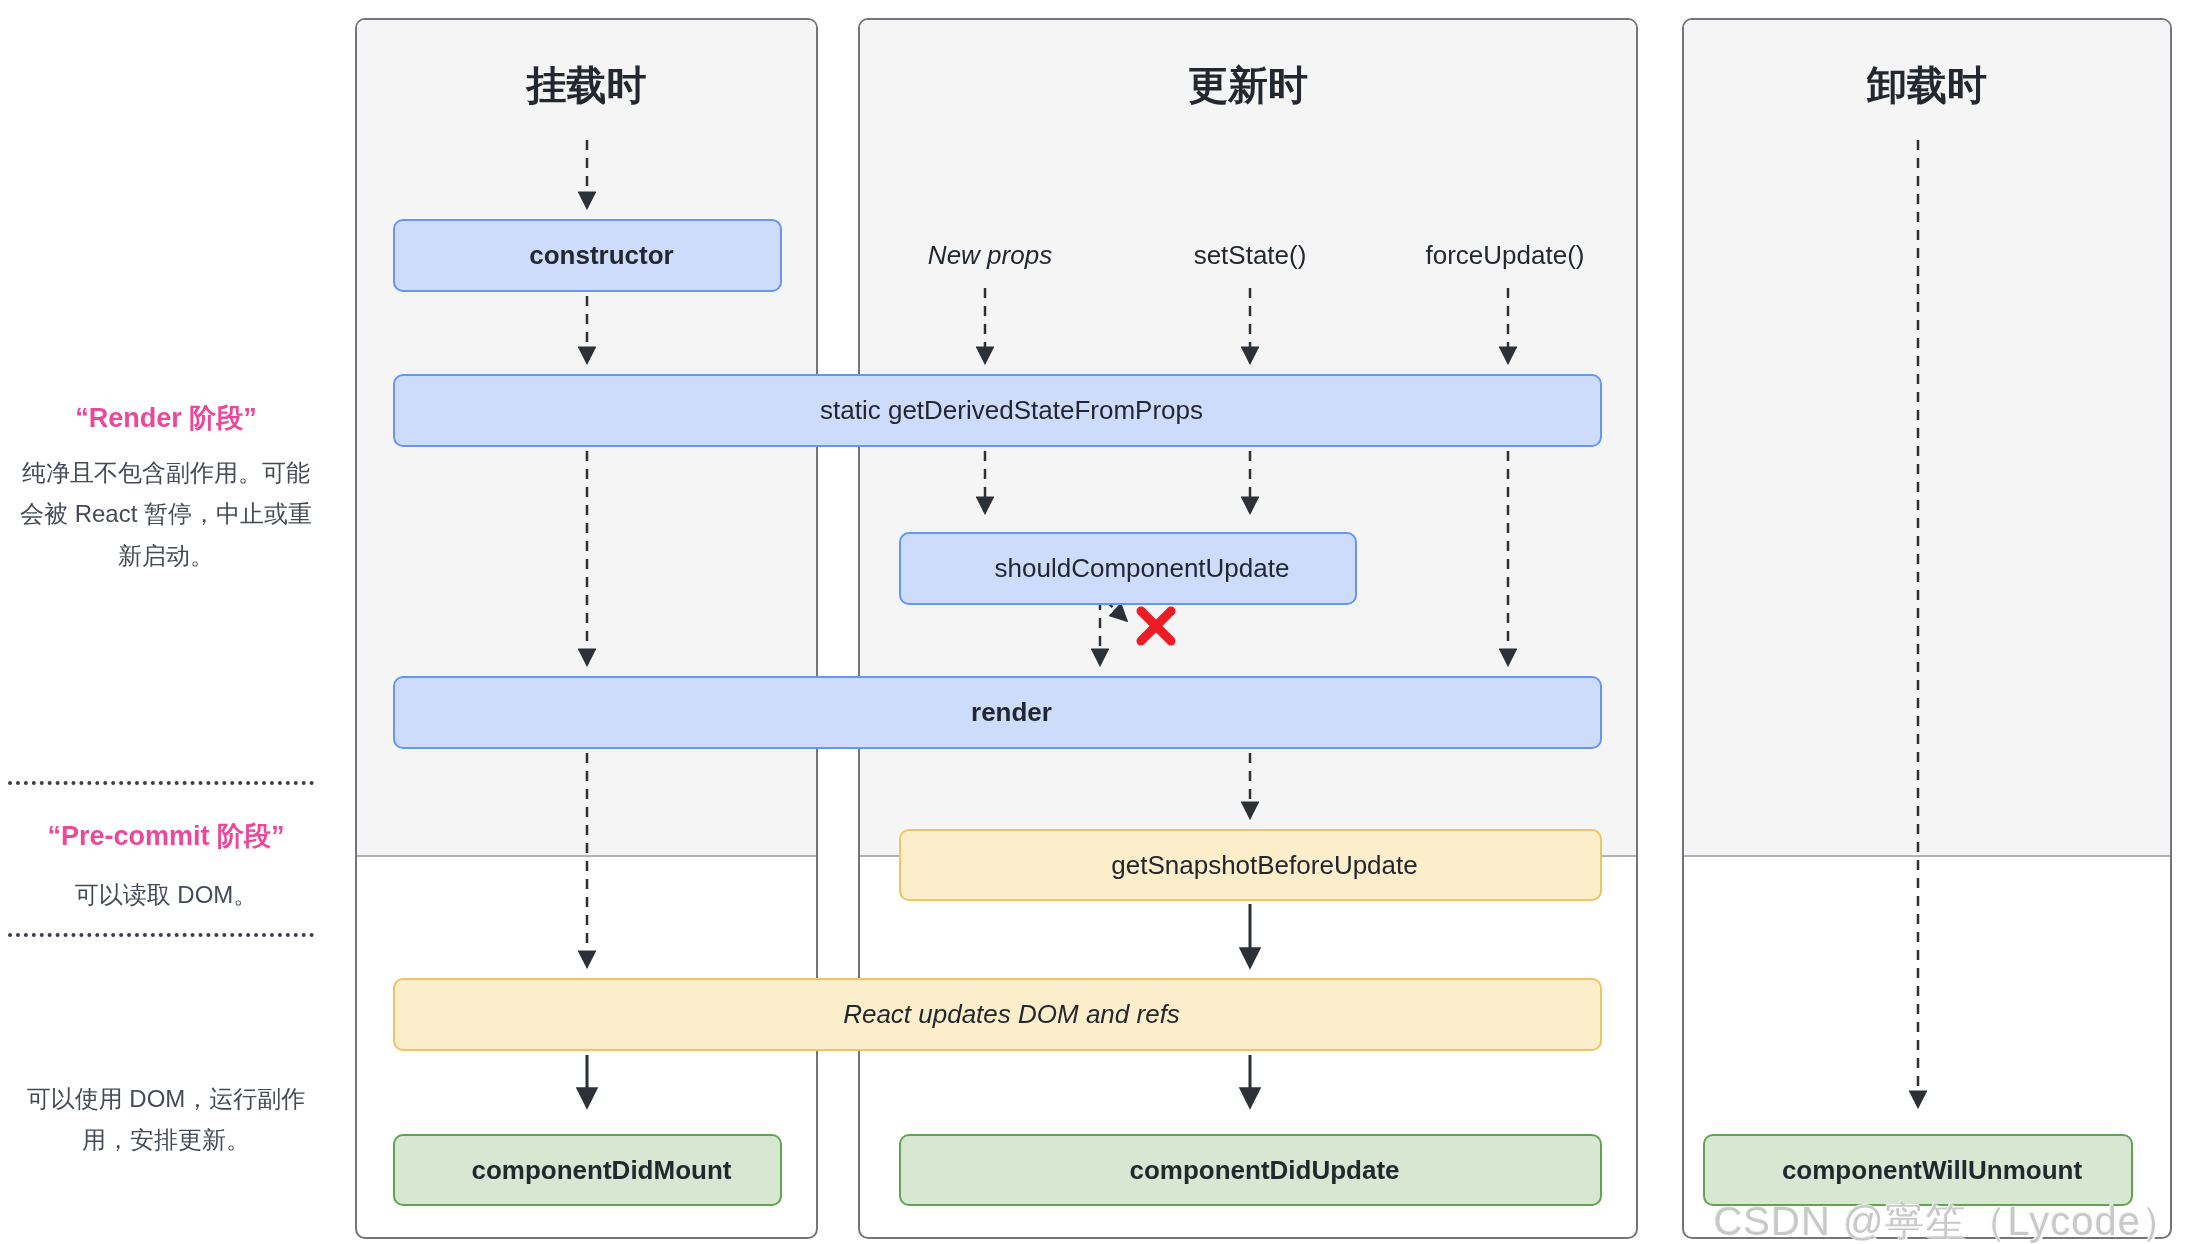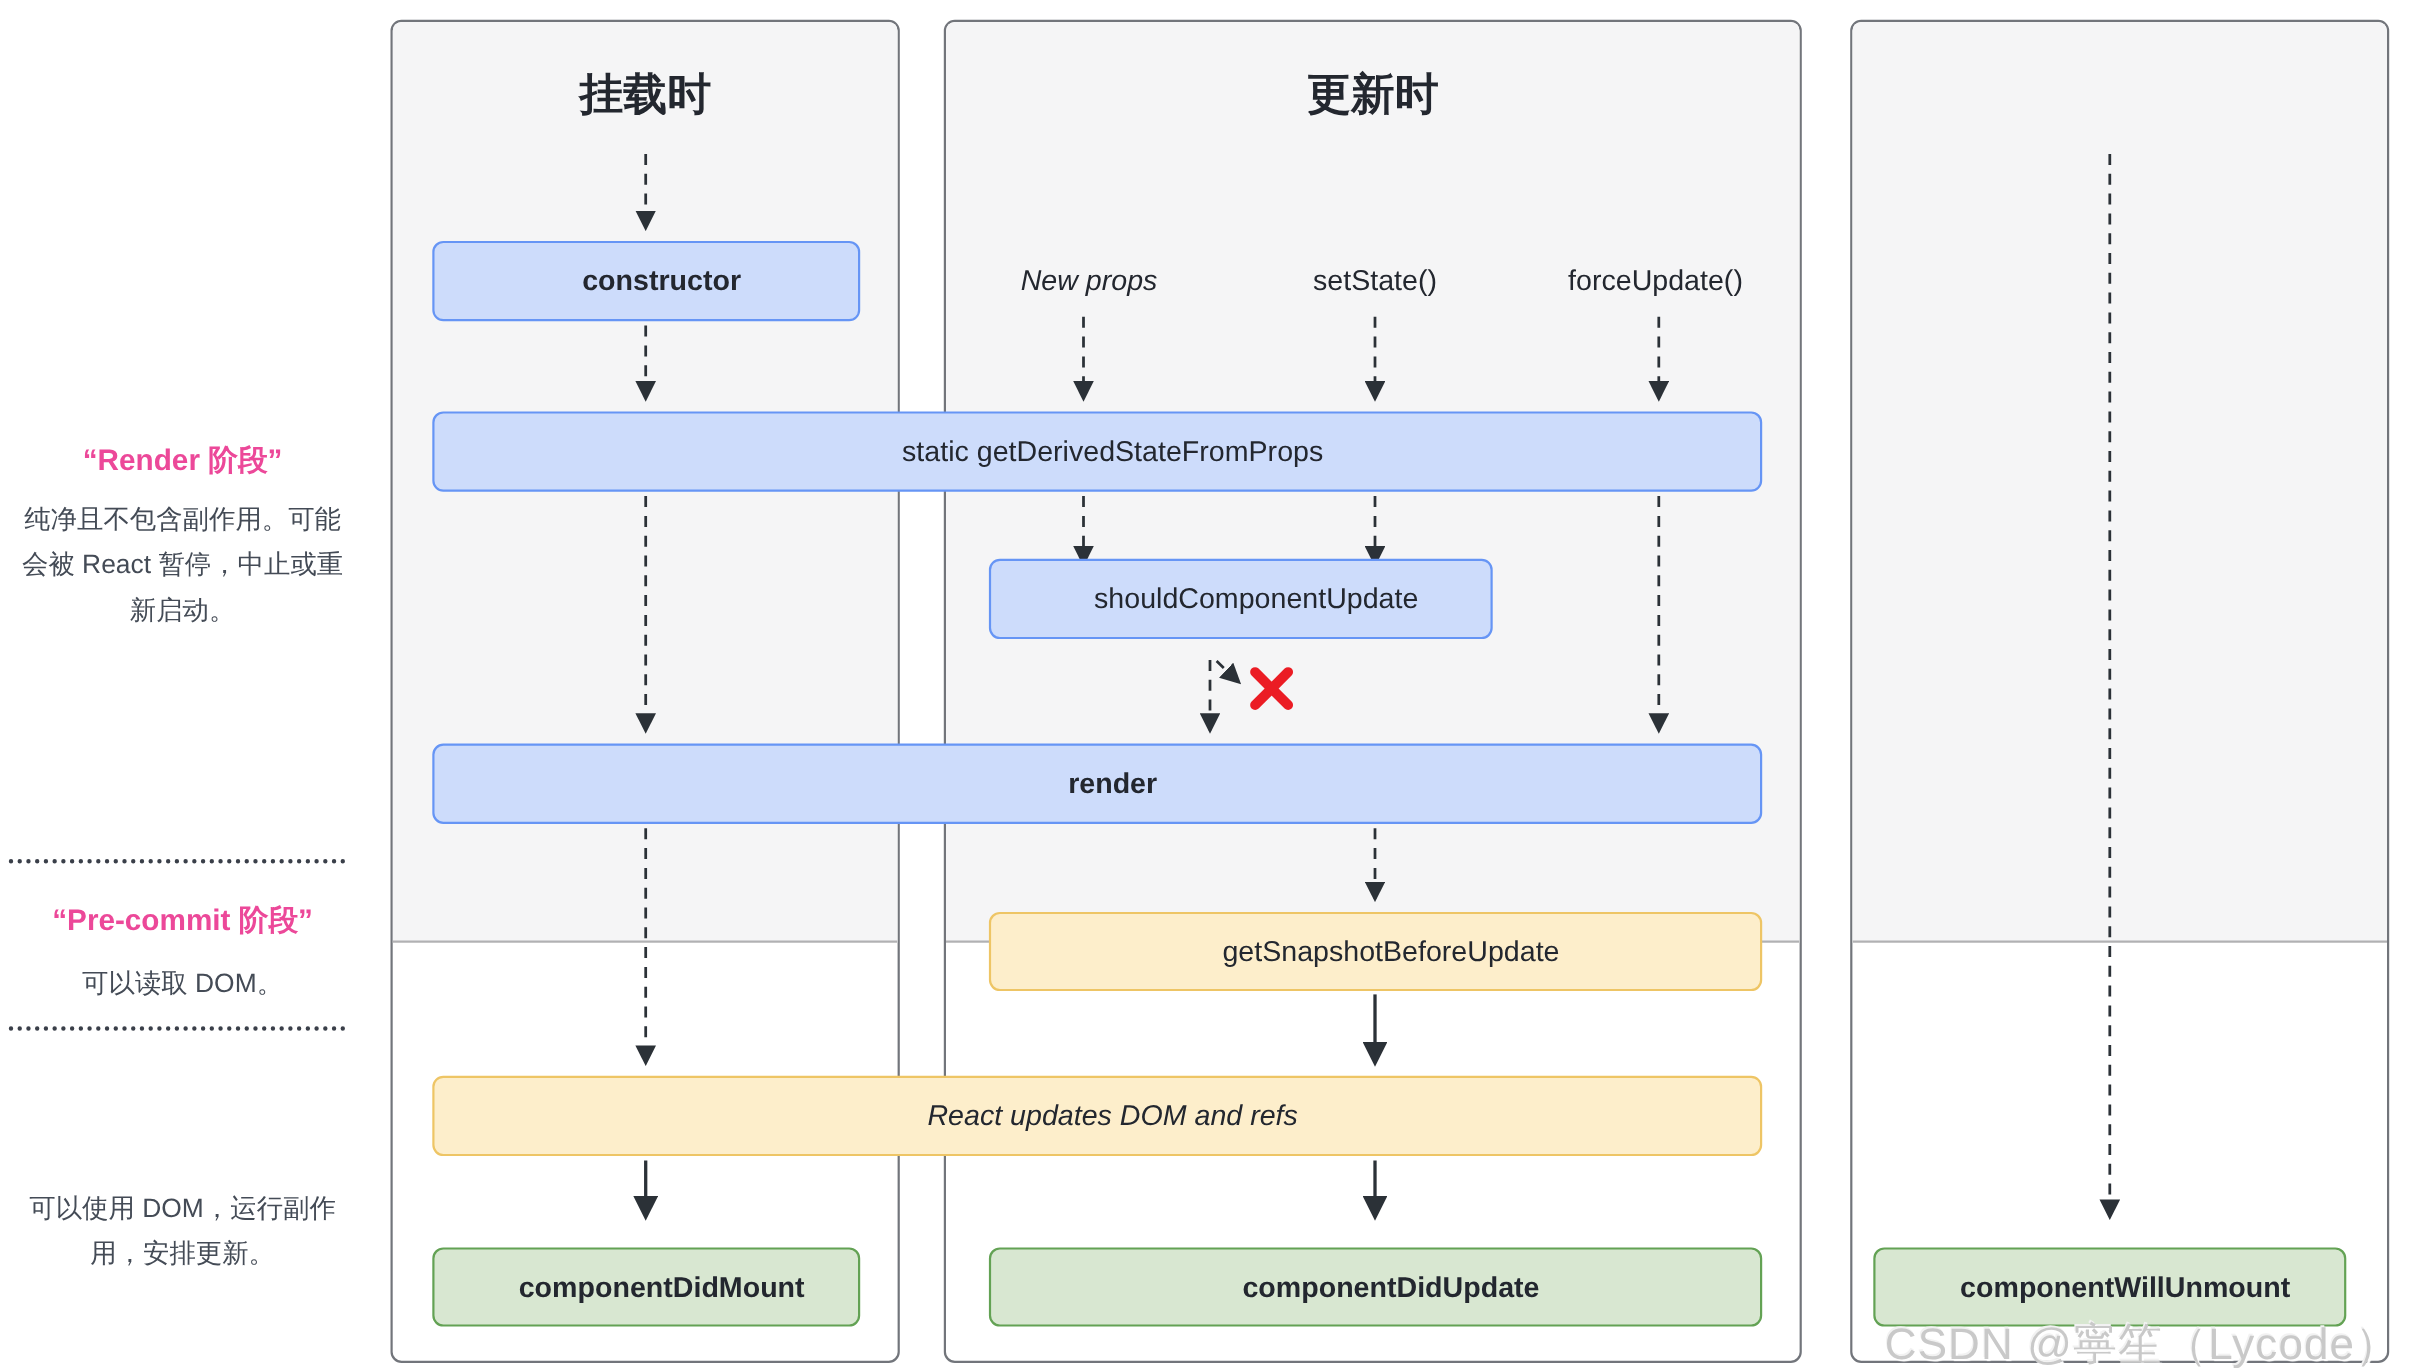--- a/index.html
+++ b/index.html
@@ -52,21 +52,21 @@
        border-radius:10px;border:2.5px solid;box-sizing:border-box;
        font-size:26px;color:#23272f;text-align:center;cursor:pointer;padding-left:28px;}
   .box.blue{background:#cddcfb;border-color:#6695f5;}
   .box.orange{background:#fdeecb;border-color:#eec565;}
   .box.green{background:#d8e7d1;border-color:#63a254;margin-top:16px;}
   .box.bold{font-weight:700;}
   .box.italic{font-style:italic;}
 
   #box-constructor {left:393px;top:219px;width:389px;height:73px;}
   #box-getderived  {left:393px;top:374px;width:1209px;height:73px;}
-  #box-shouldupdate{left:899px;top:508px;width:458px;height:73px;}
+  #box-shouldupdate{left:899px;top:532px;width:458px;height:73px;}
   #box-render      {left:393px;top:676px;width:1209px;height:73px;}
   #box-getsnapshot {left:899px;top:829px;width:703px;height:72px;}
   #box-reactupdates{left:393px;top:978px;width:1209px;height:73px;}
   #box-didmount    {left:393px;top:1118px;width:389px;height:72px;}
   #box-didupdate   {left:899px;top:1118px;width:703px;height:72px;}
   #box-willunmount {left:1703px;top:1118px;width:430px;height:72px;}
 
   
   .watermark{position:absolute;right:12px;top:1194px;z-index:20;
              font-size:40px;color:#c9c9c9;letter-spacing:1px;white-space:nowrap;
@@ -90,20 +90,21 @@
   </div>
   <div class="panel" id="panel-update">
     <div class="gray-top"></div>
   </div>
   <div class="panel" id="panel-unmount">
     <div class="gray-top"></div>
   </div>
 
   <div class="col-header" id="hdr-mount">挂载时</div>
   <div class="col-header" id="hdr-update">更新时</div>
+  <div class="col-header" id="hdr-unmount">卸载时</div>
 
   <div class="trigger" id="trigger-newprops">New props</div>
   <div class="trigger" id="trigger-setstate">setState()</div>
   <div class="trigger" id="trigger-forceupdate">forceUpdate()</div>
 
   <svg class="arrows" width="2194" height="1244" viewBox="0 0 2194 1244">
     <defs>
       <marker id="arr" viewBox="0 0 12 12" refX="10" refY="6" markerWidth="7.5" markerHeight="7.5" orient="auto-start-reverse">
         <path d="M0,0 L12,6 L0,12 Z" fill="#2b3137"></path>
       </marker>

